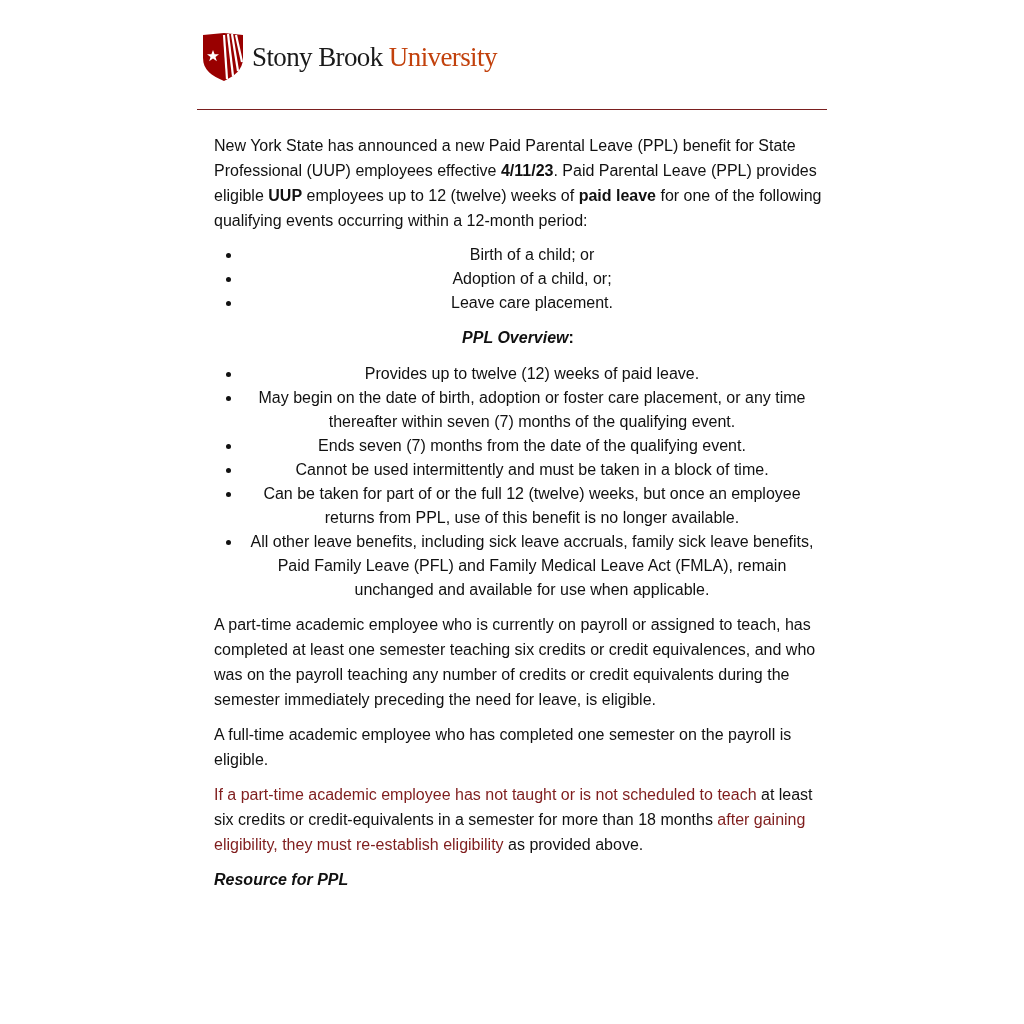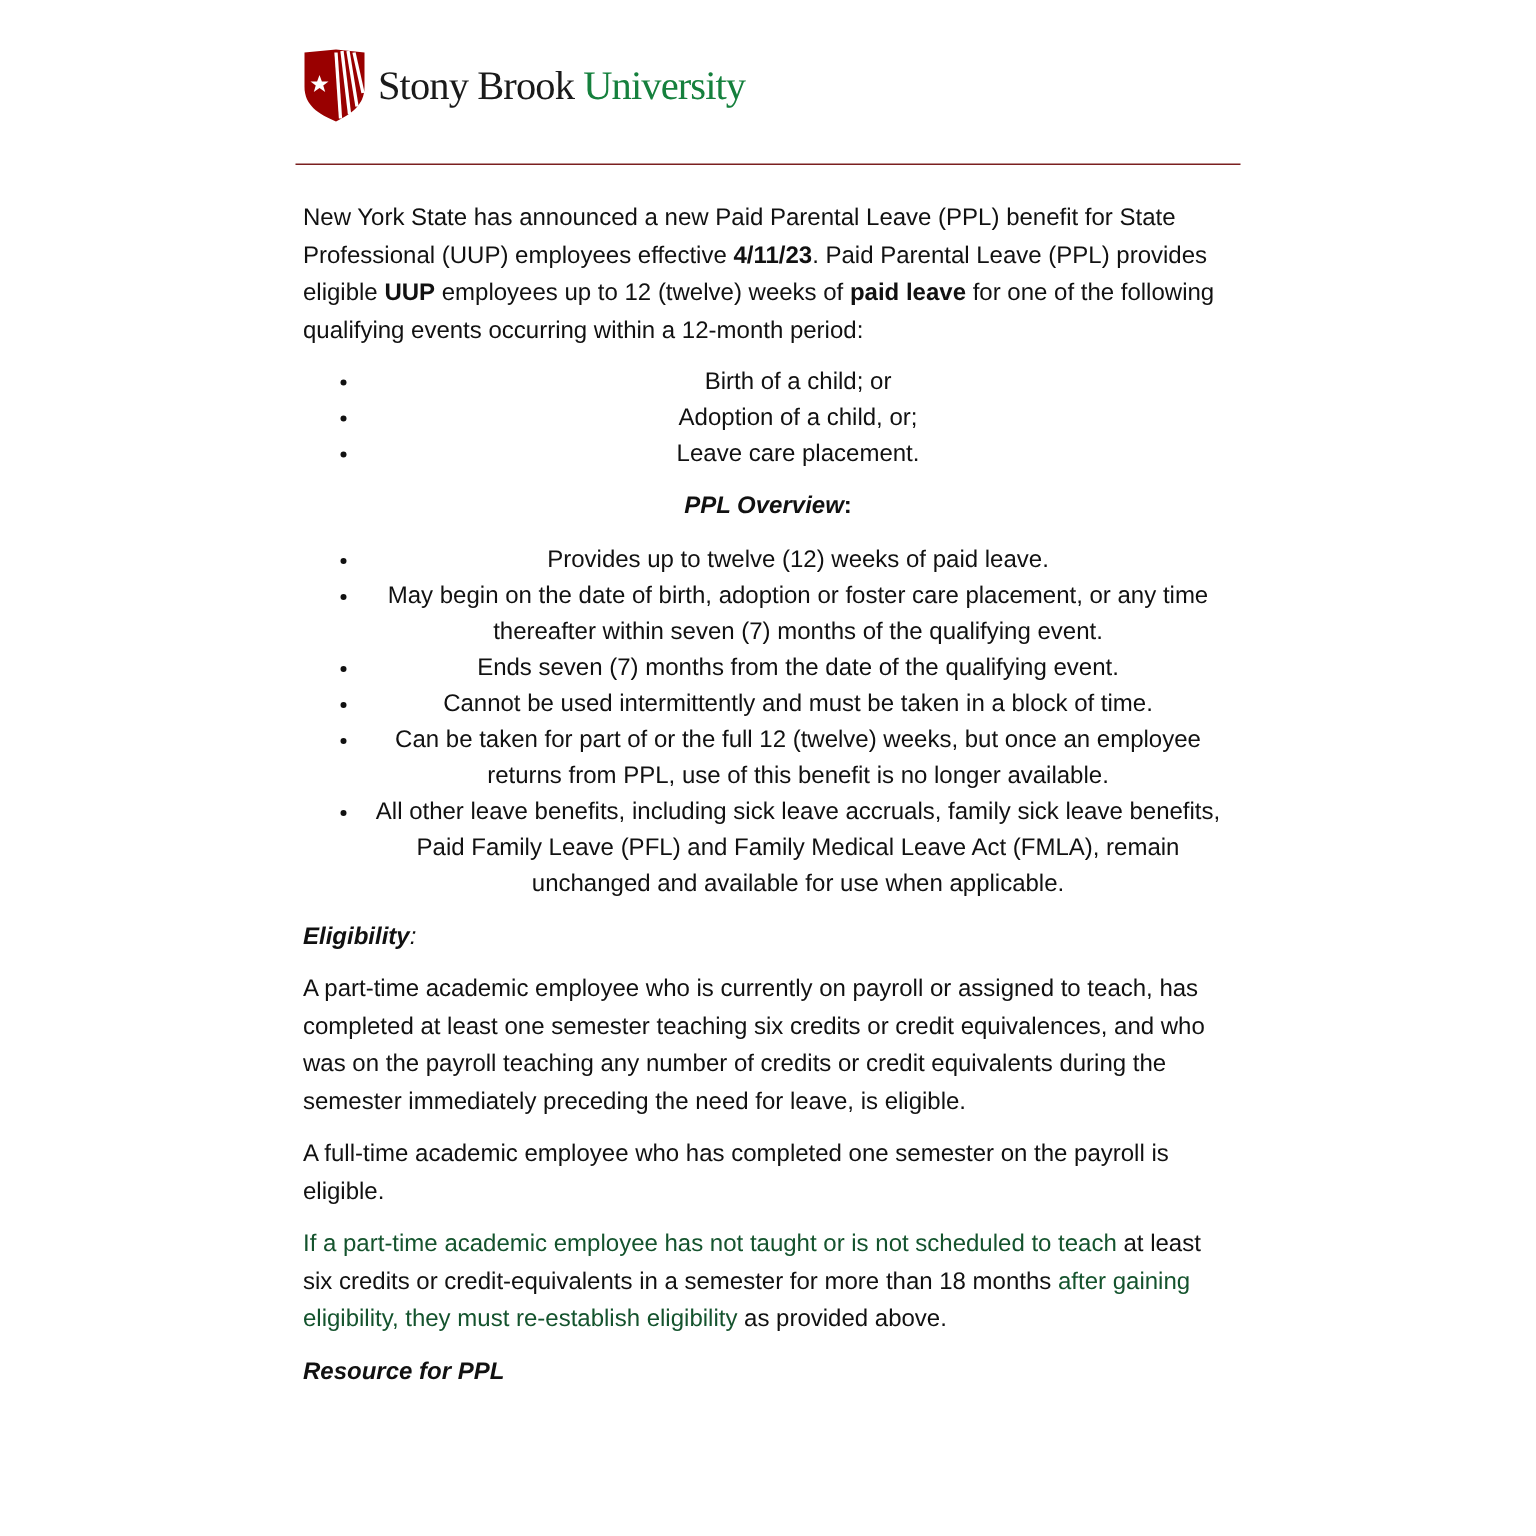--- a/index.html
+++ b/index.html
@@ -4,30 +4,30 @@
 <style>
   html, body { margin: 0; padding: 0; background: #ffffff; }
   body { width: 1024px; height: 1024px; overflow: hidden; position: relative;
          font-family: "Liberation Sans", sans-serif; color: #111111; }
   .header { position: absolute; left: 197px; top: 0; width: 630px; height: 109px;
             border-bottom: 1px solid #7a1f1f; }
   .logo { position: absolute; left: 5px; top: 32px; display: flex; align-items: center; }
   .shield { width: 42px; height: 50px; }
   .wordmark { margin-left: 8px; font-family: "Liberation Serif", serif; font-size: 27px;
               letter-spacing: -0.6px; line-height: 1; color: #1a1a1a; }
-  .wordmark .u { color: #15803d; }
+  .wordmark .u { color: #c2410c; }
   .hrs { position: absolute; right: 5px; top: 44px; font-family: "Liberation Serif", serif;
          font-size: 24px; color: #8b1616; }
   .content { position: absolute; left: 202px; top: 133px; width: 620px;
              font-size: 16px; line-height: 25px; }
-  p { margin: 0 0 10px 0; }
+  p { margin: 0 0 10px 12px; }
   ul { margin: 0 0 10px 0; padding-left: 40px; }
   ul li { line-height: 24px; text-align: center; }
   .heading { font-weight: bold; font-style: italic; margin-bottom: 10px; }
-  .gray { color: #14532d; }
+  .gray { color: #7f1d1d; }
 </style>
 </head>
 <body>
 
 <div class="header">
   <div class="logo">
     <svg class="shield" viewBox="0 0 42 50">
       <path d="M1 3 L22 1 L22 49 C10 44 1 38 1 26 Z" fill="#990000"></path>
       <path d="M22 1 L41 3 L41 26 C41 38 32 44 22 49 Z" fill="#990000"></path>
       <g stroke="#ffffff" stroke-width="2.2">
@@ -55,21 +55,20 @@
 
   <ul>
     <li>Provides up to twelve (12) weeks of paid leave.</li>
     <li>May begin on the date of birth, adoption or foster care placement, or any time thereafter within seven (7) months of the qualifying event.</li>
     <li>Ends seven (7) months from the date of the qualifying event.</li>
     <li>Cannot be used intermittently and must be taken in a block of time.</li>
     <li>Can be taken for part of or the full 12 (twelve) weeks, but once an employee returns from PPL, use of this benefit is no longer available.</li>
     <li>All other leave benefits, including sick leave accruals, family sick leave benefits, Paid Family Leave (PFL) and Family Medical Leave Act (FMLA), remain unchanged and available for use when applicable.</li>
   </ul>
 
-  <p class="heading"><span>Eligibility</span><span style="font-weight:normal;">:</span></p>
 
   <p>A part-time academic employee who is currently on payroll or assigned to teach, has completed at least one semester teaching six credits or credit equivalences, and who was on the payroll teaching any number of credits or credit equivalents during the semester immediately preceding the need for leave, is eligible.</p>
   <p>A full-time academic employee who has completed one semester on the payroll is eligible.</p>
   <p><span class="gray">If a part-time academic employee has not taught or is not scheduled to teach</span><span> at least six credits or credit-equivalents in a semester for more than 18 months</span><span class="gray"> after gaining eligibility, they must re-establish eligibility</span><span> as provided above.</span></p>
 
   <p class="heading">Resource for PPL</p>
 
 </div>
 
 </body></html>

